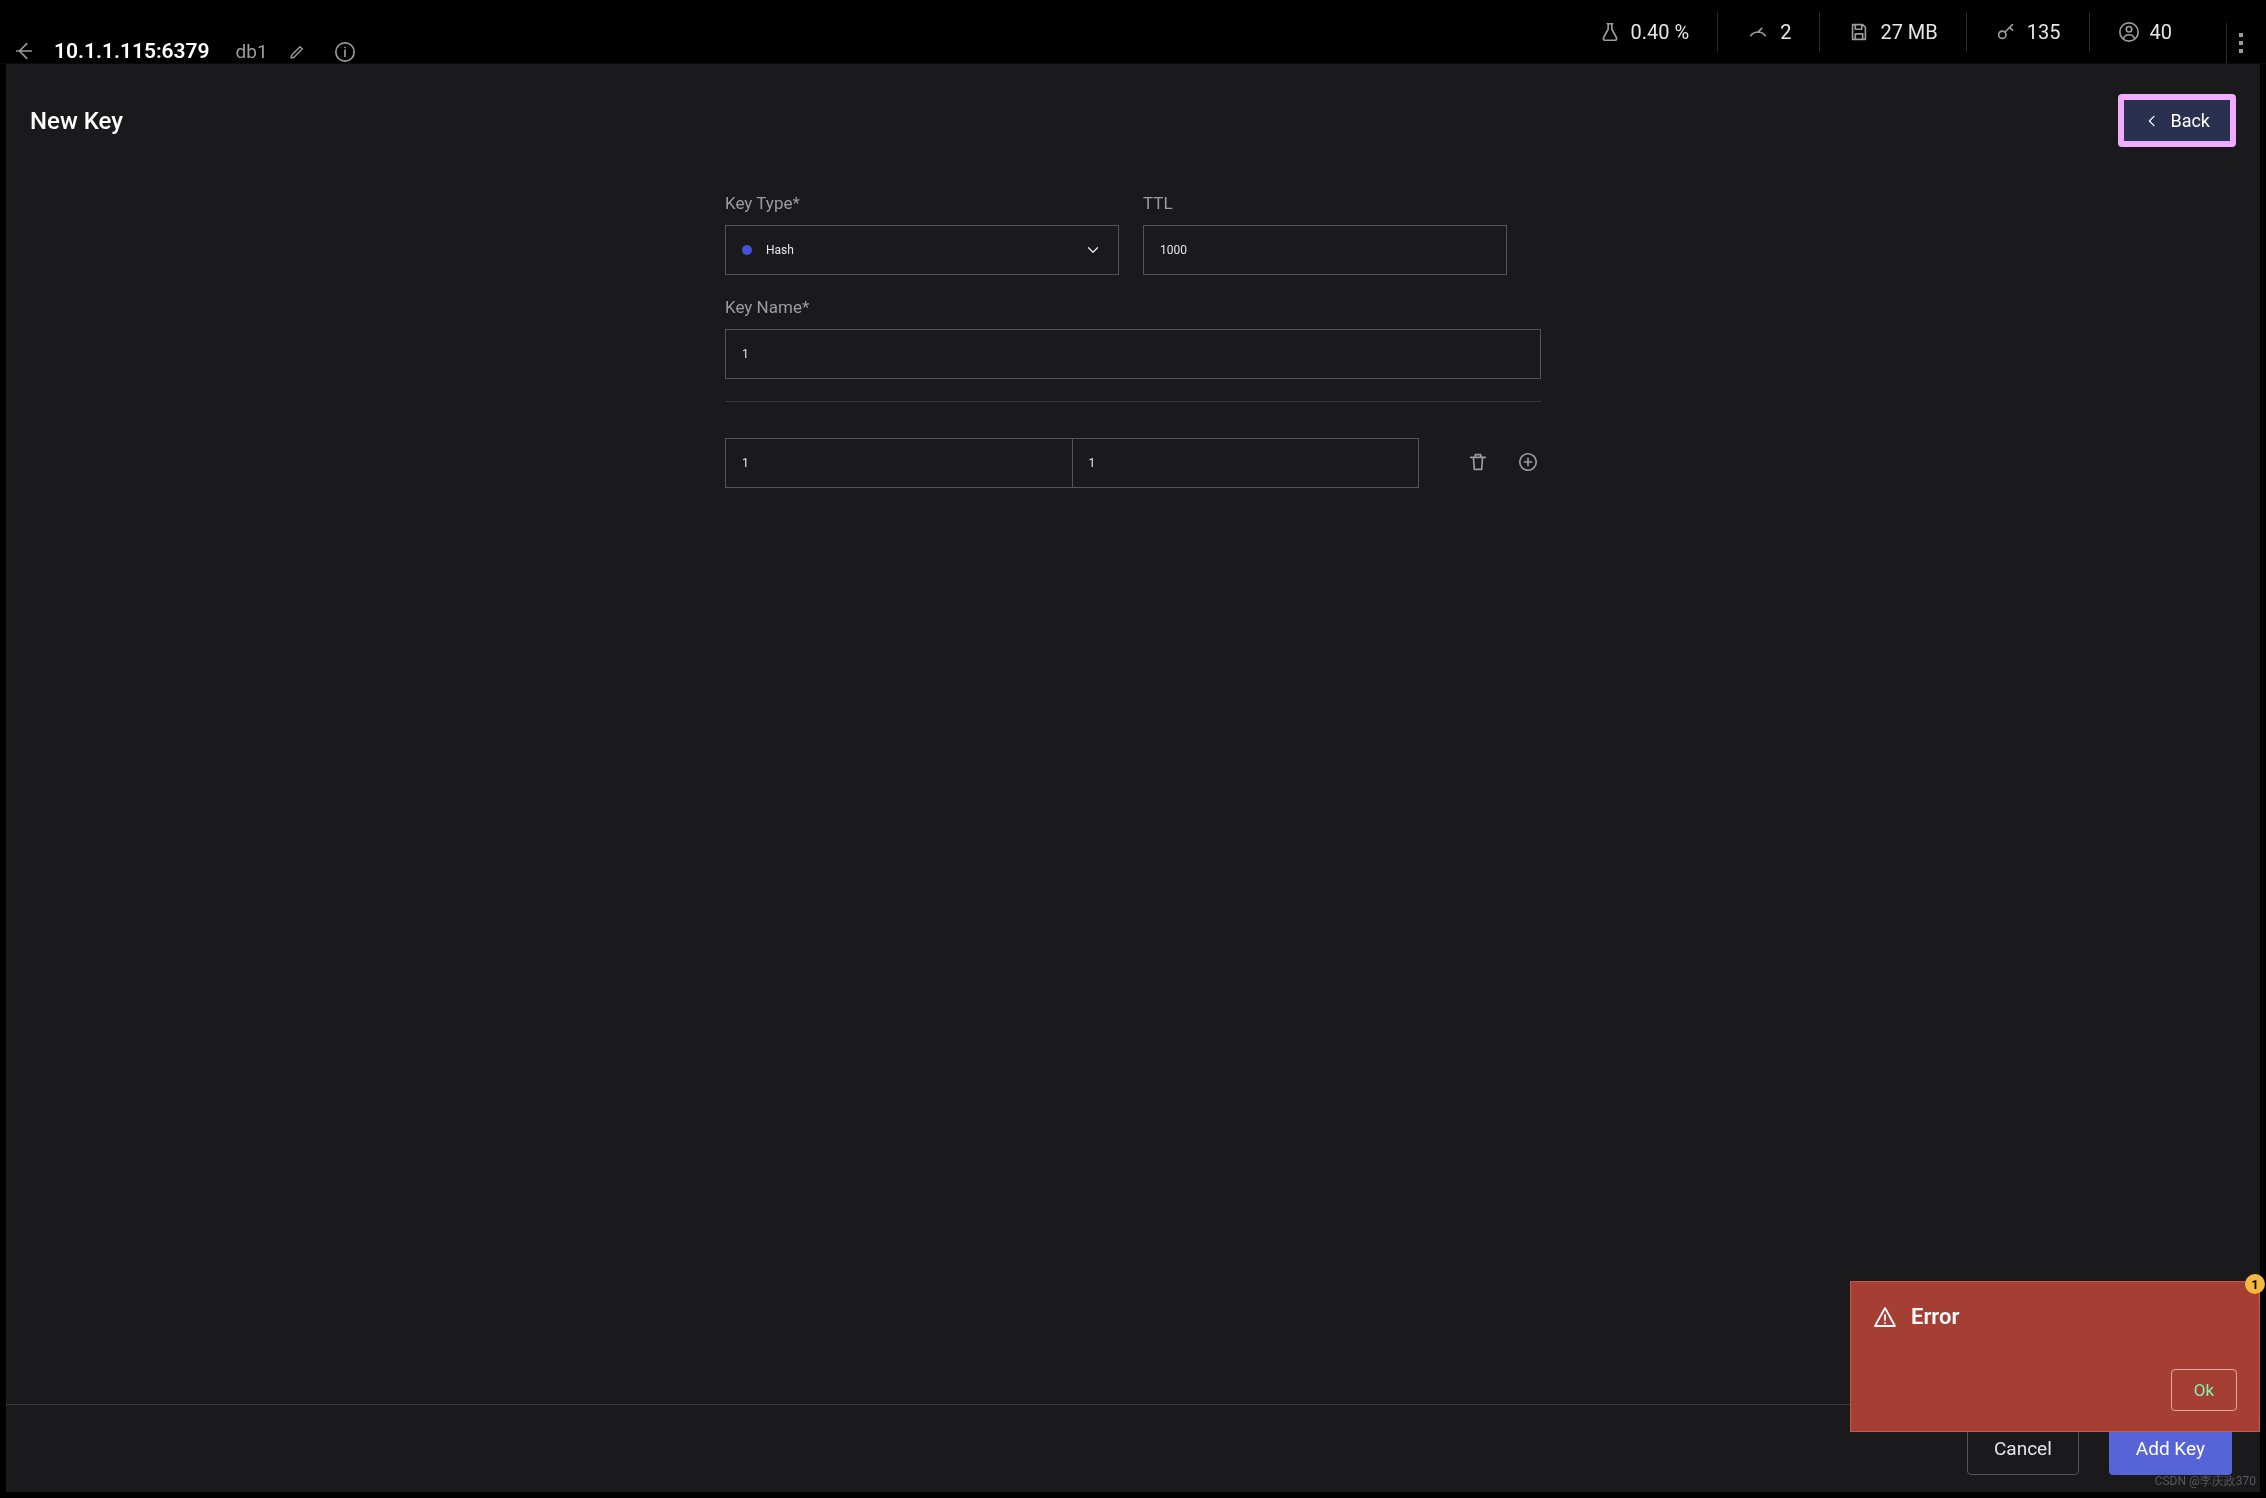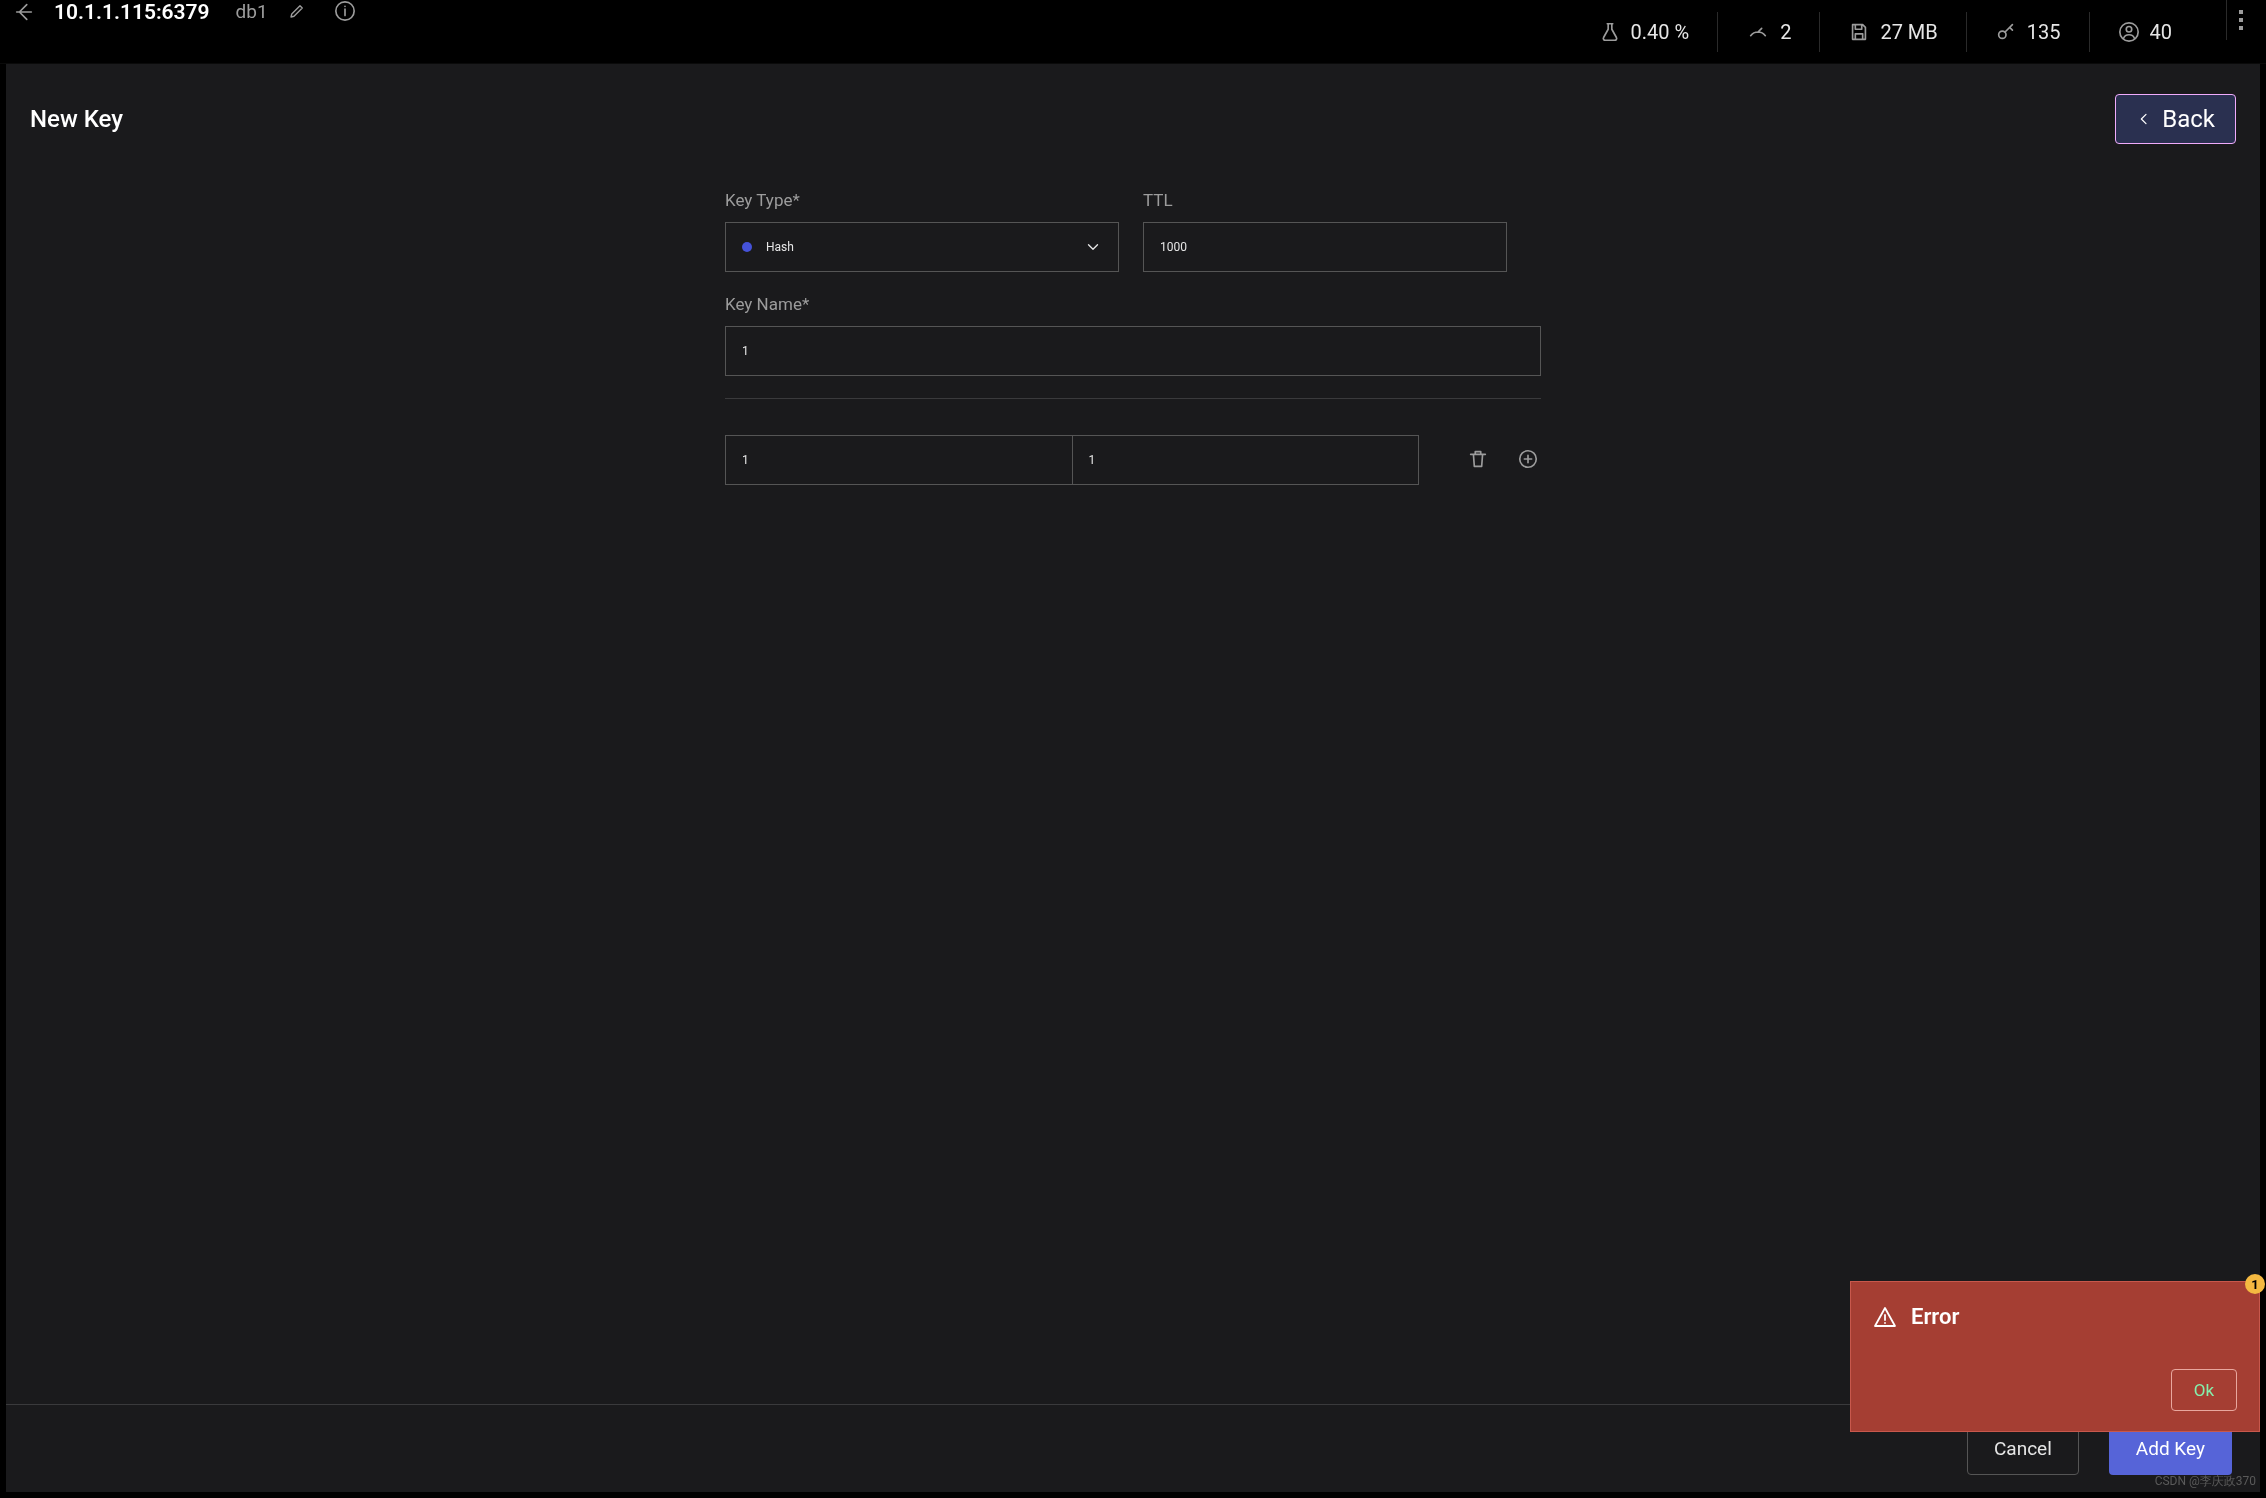--- a/index.html
+++ b/index.html
@@ -14,39 +14,39 @@
     --btn-primary:#5664d8;
     --error-bg:#a53e33;
     --error-border:#c8584c;
     --divider:#333;
   }
   *{box-sizing:border-box;margin:0;padding:0;font-family:-apple-system,BlinkMacSystemFont,"Segoe UI",Roboto,sans-serif}
   html,body{width:100%;height:100%;background:var(--bg);color:var(--text);overflow:hidden}
   body{position:relative}
 
   
-  .topbar{display:flex;align-items:flex-start;height:64px;background:var(--bg);border-bottom:1px solid #0a0a0a;padding:0 12px;gap:18px}
+  .topbar{display:flex;align-items:flex-end;height:64px;background:var(--bg);border-bottom:1px solid #0a0a0a;padding:0 12px;gap:18px}
   .topbar .back-arrow{width:24px;height:24px;display:flex;align-items:center;justify-content:center;color:var(--text-dim);cursor:pointer}
   .topbar .host{font-size:21px;font-weight:600;color:#fff}
   .topbar .dbname{font-size:19px;color:var(--text-dim);margin-left:8px}
   .topbar .icon{width:22px;height:22px;display:flex;align-items:center;justify-content:center;color:var(--text-dim)}
   .topbar .spacer{flex:1}
   .stats{display:flex;align-items:center;height:100%}
   .stat{display:flex;align-items:center;gap:10px;padding:0 28px;height:40px;color:var(--text);font-size:20px;border-left:1px solid #2a2a2a}
   .stat:first-child{border-left:none}
   .stat svg{color:var(--text-dim)}
   .kebab{width:28px;height:40px;display:flex;flex-direction:column;align-items:center;justify-content:center;gap:4px;border-left:1px solid #2a2a2a;margin-left:8px;cursor:pointer}
   .kebab span{width:4px;height:4px;background:var(--text-dim);border-radius:50%}
   .kebab.sq span{border-radius:0}
 
   
   .page{position:absolute;top:64px;left:6px;right:6px;bottom:6px;background:var(--panel);display:flex;flex-direction:column}
   .page-head{display:flex;align-items:center;justify-content:space-between;padding:30px 24px 12px 24px}
   .page-title{font-size:24px;font-weight:500;color:#fff}
-  .back-btn{display:flex;align-items:center;gap:10px;background:#2a3050;border:1px solid #f0abfc;color:#fff;font-size:24px;padding:10px 20px;border-radius:4px;cursor:pointer}
+  .back-btn{display:flex;align-items:center;gap:10px;background:#2a3050;border:6px solid #f0abfc;color:#fff;font-size:18px;padding:10px 20px;border-radius:4px;cursor:pointer}
   .form-wrap{flex:1;padding:34px 0 0 0;display:flex;justify-content:center;overflow:auto}
   .form-inner{width:816px}
   .row{display:flex;gap:24px;margin-bottom:22px}
   .field{display:flex;flex-direction:column}
   .field.grow{flex:1}
   .field label{font-size:17px;color:var(--text-dim);margin-bottom:12px}
   .select,.text-input{height:50px;background:transparent;border:1px solid var(--border);color:var(--text);font-size:12px;padding:8px 16px;outline:none}
   .select{width:394px;display:flex;align-items:center;justify-content:space-between;cursor:pointer}
   .select .dot{width:10px;height:10px;border-radius:50%;background:#4552d9;margin-right:14px;display:inline-block}
   .select .sel-left{display:flex;align-items:center}

